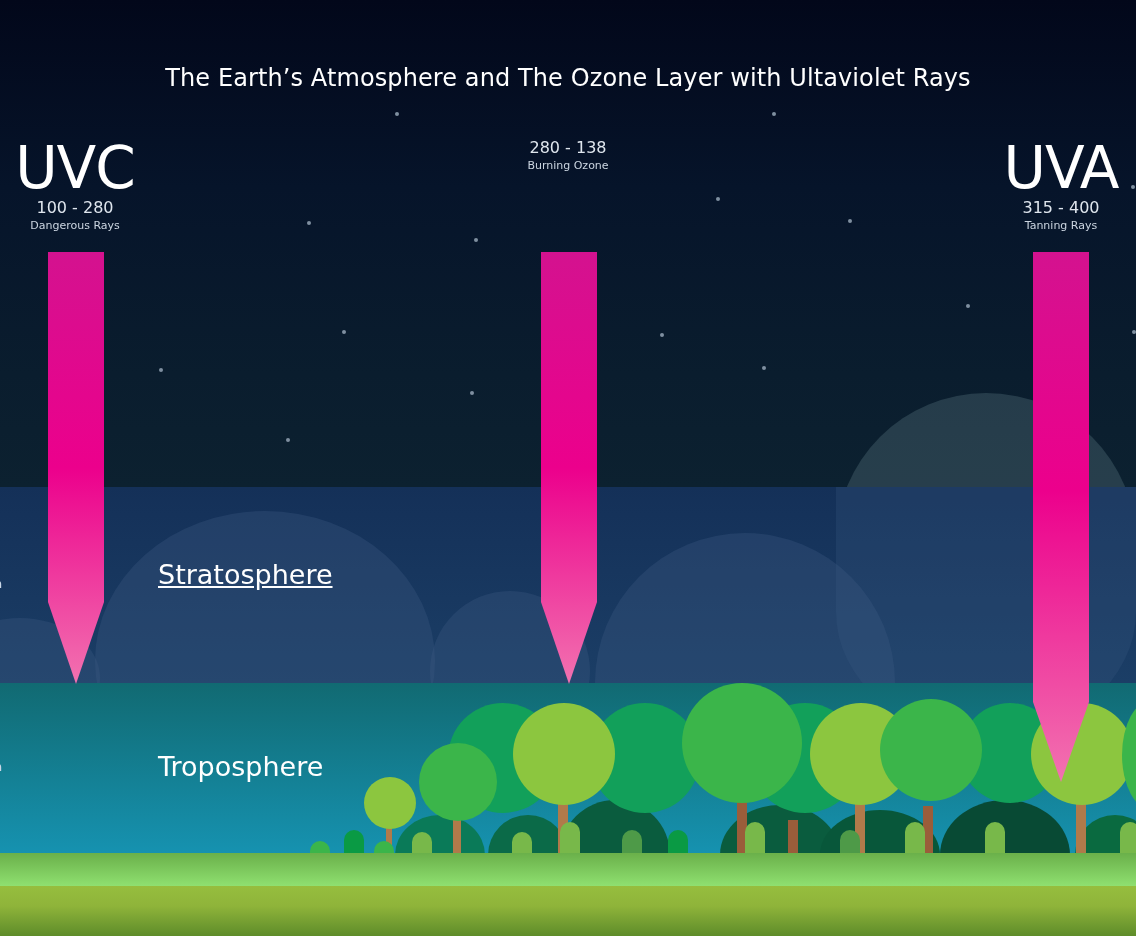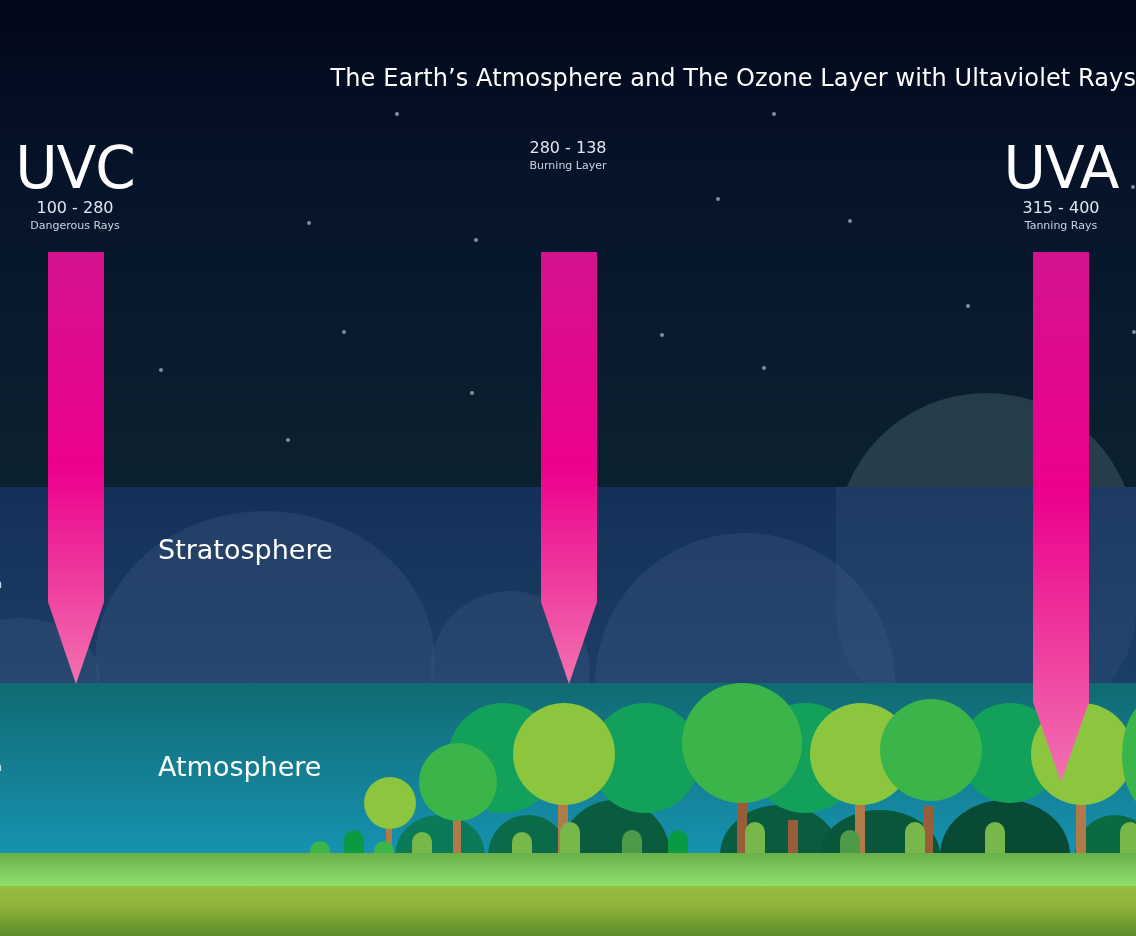--- a/index.html
+++ b/index.html
@@ -1,20 +1,20 @@
 <!DOCTYPE html>
 <html><head>
 <meta charset="utf-8">
 <style>
   html, body { margin:0; padding:0; }
   body { width:1136px; height:936px; overflow:hidden; position:relative;
          font-family:"DejaVu Sans", "Liberation Sans", sans-serif; }
   .scene { position:absolute; left:0; top:0; width:1136px; height:936px; overflow:hidden;
            background:linear-gradient(180deg,#02071a 0%,#06142a 20%,#0a1d2e 40%,#0c2130 52%); }
-  .title { position:absolute; top:48px; left:0; width:1136px; text-align:right; color:#fff;
+  .title { position:absolute; top:48px; left:0; width:1136px; text-align:center; color:#fff;
            font-size:24px; letter-spacing:0.1px; font-weight:normal; }
   .star { position:absolute; width:4px; height:4px; border-radius:50%; background:#7f8fa0; }
   .moon-hill { position:absolute; border-radius:50%; background:rgba(120,150,160,0.25); }
   .strato { position:absolute; left:0; top:487px; width:1136px; height:196px;
             background:linear-gradient(180deg,#143058 0%,#1b3e66 100%); }
   .cloud { position:absolute; border-radius:50%; background:rgba(60,90,130,0.35); }
   .tropo { position:absolute; left:0; top:683px; width:1136px; height:170px;
            background:linear-gradient(180deg,#116a72 0%,#1692b0 100%); }
   .layer-label { position:absolute; color:#fff; font-size:27px; }
   .cut { position:absolute; color:#c9d6e6; font-size:13px; left:-6px; }
@@ -58,25 +58,25 @@
   <div class="moon-hill" style="left:836px;top:393px;width:300px;height:300px;"></div>
 
   <div class="strato"></div>
   <div class="cloud" style="left:-60px;top:618px;width:160px;height:120px;"></div>
   <div class="cloud" style="left:95px;top:511px;width:340px;height:300px;"></div>
   <div class="cloud" style="left:430px;top:591px;width:160px;height:160px;"></div>
   <div class="cloud" style="left:595px;top:533px;width:300px;height:300px;"></div>
   <div class="cloud" style="left:836px;top:487px;width:300px;height:250px;border-radius:0 0 50% 50%;background:rgba(60,90,130,0.25)"></div>
 
   <span class="cut" style="top:576px;">n</span>
-  <span class="layer-label" style="left:158px;top:534px;">Stratosphere</span>
+  <span class="layer-label" style="left:158px;top:559px;text-decoration:underline;">Stratosphere</span>
 
   <div class="tropo"></div>
   <span class="cut" style="top:759px;">n</span>
-  <span class="layer-label" style="left:158px;top:751px;">Atmosphere</span>
+  <span class="layer-label" style="left:158px;top:751px;">Troposphere</span>
 
   <div class="bush" style="left:395px;top:815px;width:90px;height:40px;background:#0a7a58;"></div>
   <div class="bush" style="left:488px;top:815px;width:80px;height:40px;background:#0b6a48;"></div>
   <div class="bush" style="left:560px;top:800px;width:110px;height:55px;background:#0a5c3e;"></div>
   <div class="bush" style="left:720px;top:805px;width:120px;height:50px;background:#0a5c3e;"></div>
   <div class="bush" style="left:820px;top:810px;width:120px;height:45px;background:#08573a;"></div>
   <div class="bush" style="left:940px;top:800px;width:130px;height:55px;background:#084a34;"></div>
   <div class="bush" style="left:1075px;top:815px;width:80px;height:40px;background:#0a6a40;"></div>
 
   <div class="tree" style="left:448px;top:703px;width:110px;height:110px;background:#12a05a;"></div>
@@ -119,21 +119,21 @@
   <div class="ground1"></div>
   <div class="ground2"></div>
 
   <div class="ray-head" style="left:-15px;top:138px;">
     <div class="ray-name">UVC</div>
     <div class="ray-range">100 - 280</div>
     <div class="ray-desc">Dangerous Rays</div>
   </div>
   <div class="ray-head" style="left:478px;top:138px;">
     <div class="ray-range">280 - 138</div>
-    <div class="ray-desc">Burning Layer</div>
+    <div class="ray-desc">Burning Ozone</div>
   </div>
   <div class="ray-head" style="left:971px;top:138px;">
     <div class="ray-name">UVA</div>
     <div class="ray-range">315 - 400</div>
     <div class="ray-desc">Tanning Rays</div>
   </div>
 
   <svg class="arrow" style="left:48px;top:252px;" width="56" height="432" viewBox="0 0 56 432">
     <defs>
       <linearGradient id="gA" x1="0" y1="0" x2="0" y2="1">

